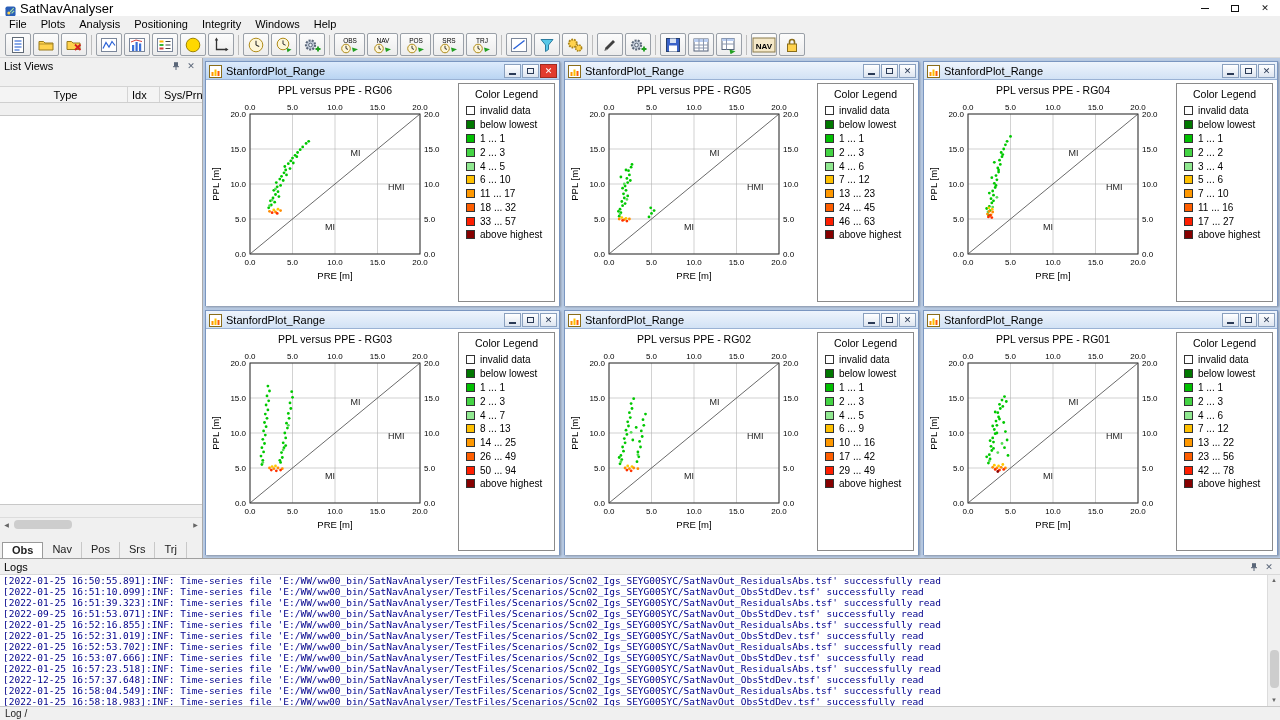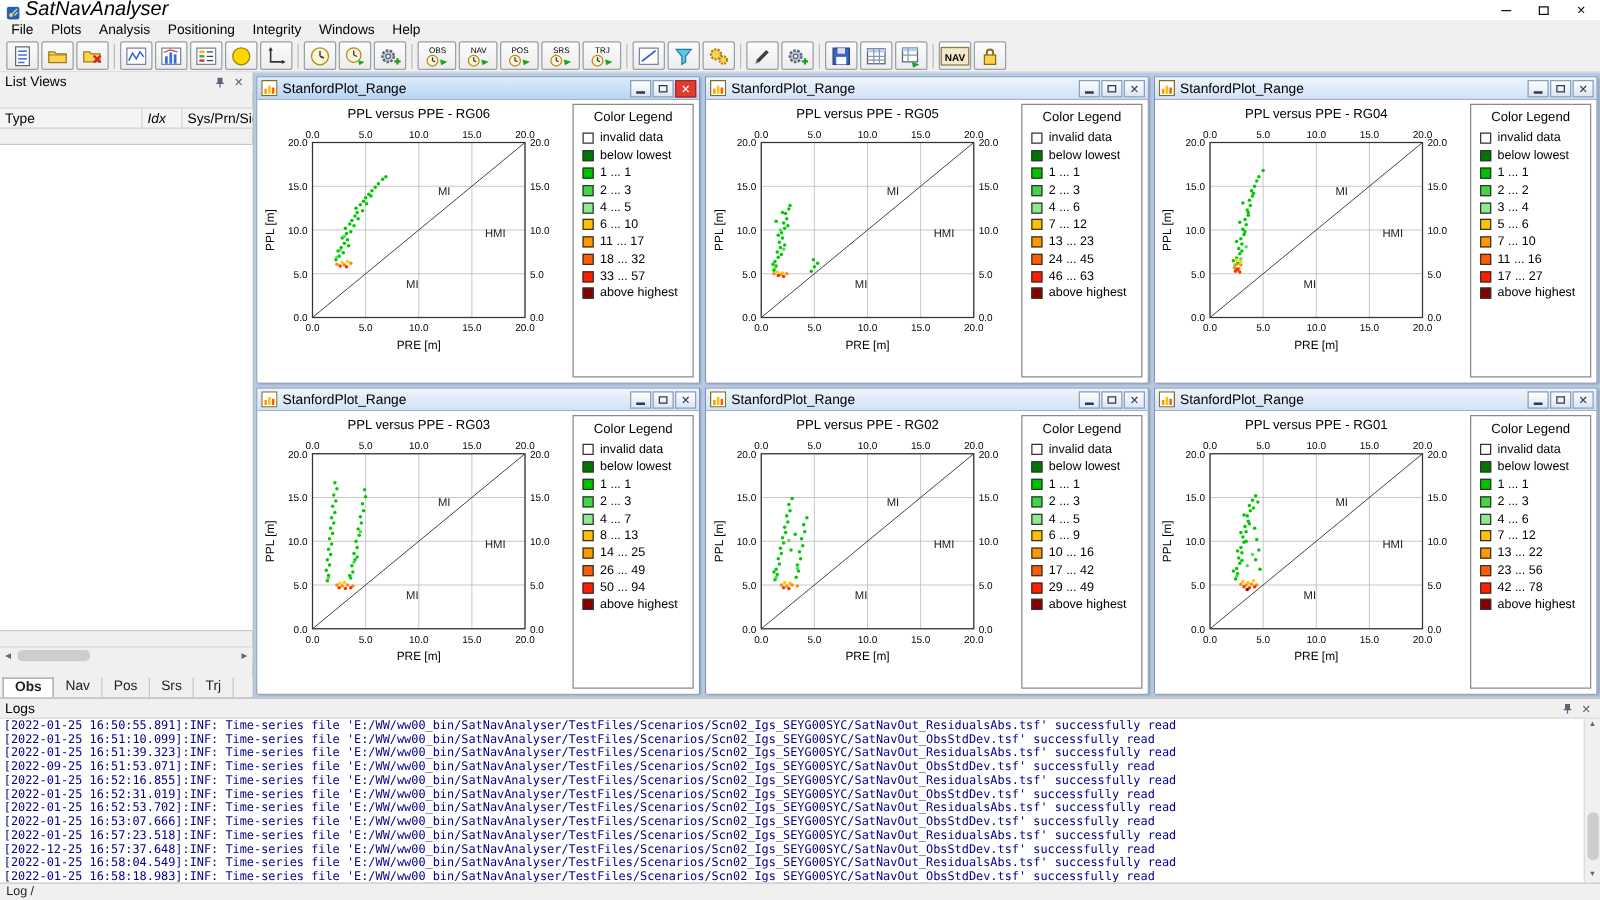--- a/index.html
+++ b/index.html
@@ -5,21 +5,21 @@
   *{margin:0;padding:0;box-sizing:border-box;}
   html,body{width:1280px;height:720px;overflow:hidden;background:#f0f0f0;
     font-family:"Liberation Sans",sans-serif;color:#000;}
   svg text{font-family:"Liberation Sans",sans-serif;}
   #app{position:relative;width:1280px;height:720px;background:#f0f0f0;}
 
   
   #titlebar{position:absolute;left:0;top:0;width:1280px;height:16px;background:#ffffff;
     display:flex;align-items:center;}
   #app-icon{width:11px;height:11px;margin:0 4px 0 5px;display:inline-block;}
-  #app-title{font-size:16px;font-style:italic;}
+  #app-title{font-size:13px;}
   #win-controls{margin-left:auto;display:flex;height:100%;}
   .wc{width:30px;height:100%;display:flex;align-items:center;justify-content:center;font-size:9px;color:#111;}
   .wc-min{width:8px;height:1px;background:#111;display:inline-block;}
   .wc-max{width:8px;height:7px;border:1px solid #111;display:inline-block;}
 
   
   #menubar{position:absolute;left:0;top:16px;width:1280px;height:16px;background:#f0f0f0;
     display:flex;align-items:center;padding-left:2px;}
   .menu-item{font-size:11px;line-height:16px;padding:0 7px;cursor:default;}
 
@@ -37,22 +37,22 @@
   
   #listviews{position:absolute;left:0;top:58px;width:203px;height:500px;background:#f0f0f0;
     display:flex;flex-direction:column;border-right:1px solid #a9a9a9;gap:12px;}
   .panel-header{height:16px;display:flex;align-items:center;padding:0 4px;background:#f0f0f0;}
   .panel-title{font-size:11px;flex:1;}
   .panel-hbtn{width:14px;height:13px;display:flex;align-items:center;justify-content:center;
     font-size:9px;color:#5a6678;margin-left:1px;}
   .lv-colheader{height:17px;display:flex;background:#f4f4f4;border-top:1px solid #d4d4d4;
     border-bottom:1px solid #cfcfcf;}
   .lv-col{font-size:11px;line-height:16px;padding-left:4px;border-right:1px solid #d4d4d4;overflow:hidden;white-space:nowrap;}
-  .lv-col-0{width:114px;}
-  .lv-col-1{width:32px;font-style:italic;}
+  .lv-col-0{width:128px;text-align:center;}
+  .lv-col-1{width:32px;}
   .lv-col-2{flex:1;border-right:none;text-align:center;}
   .lv-body{flex:1;background:#ffffff;border:1px solid #c8c8c8;border-left:none;border-right:none;}
   .lv-hscroll{height:13px;background:#f0f0f0;display:flex;align-items:center;border-top:1px solid #dcdcdc;}
   .sb-arrow{font-size:6px;color:#666;width:13px;text-align:center;}
   .sb-thumb{width:58px;height:9px;background:#cdcdcd;border-radius:4px;margin:0 1px;}
   .lv-hscroll .spacer{flex:1;}
   .lv-tabs{height:16px;display:flex;background:#f0f0f0;align-items:stretch;padding-left:2px;}
   .lv-tab{font-size:11px;line-height:15px;padding:0 9px;border-right:1px solid #c8c8c8;color:#222;cursor:default;}
   .lv-tab.active{background:#ffffff;border:1px solid #9a9a9a;border-bottom:none;font-weight:bold;}
 

